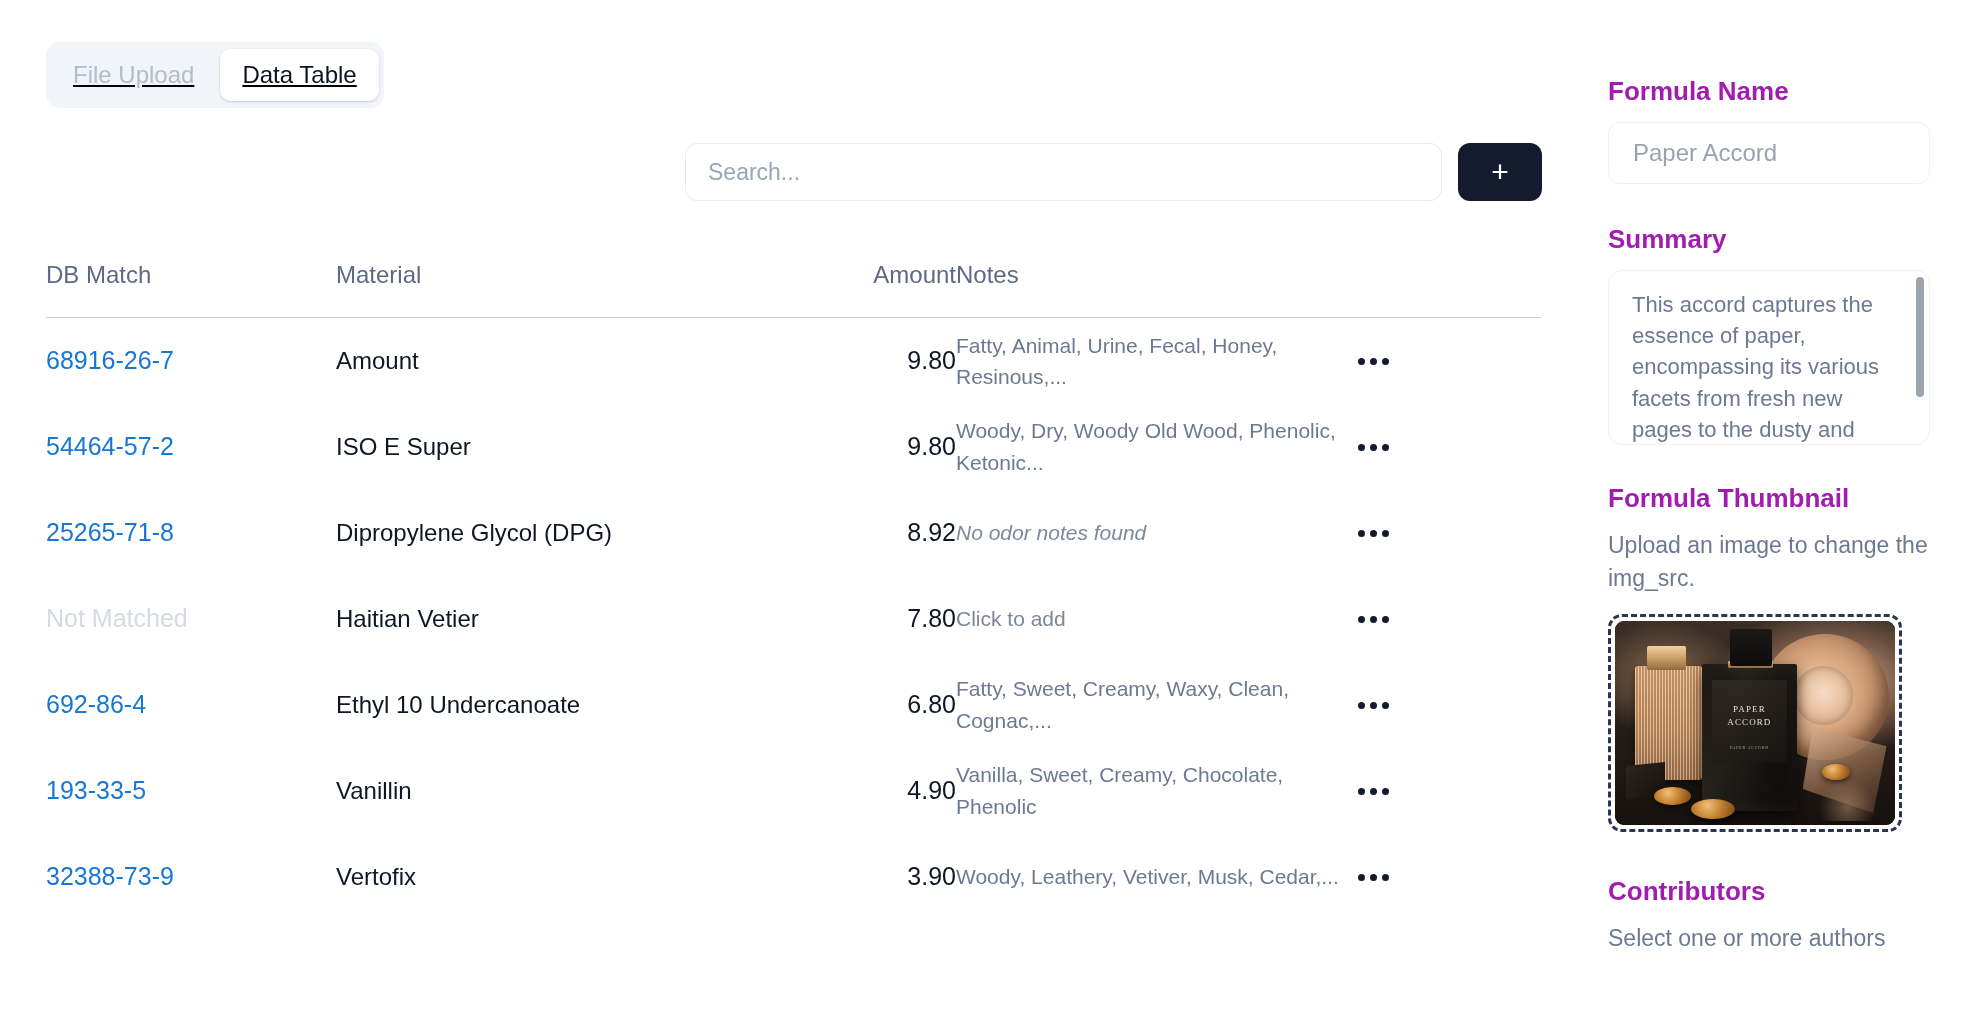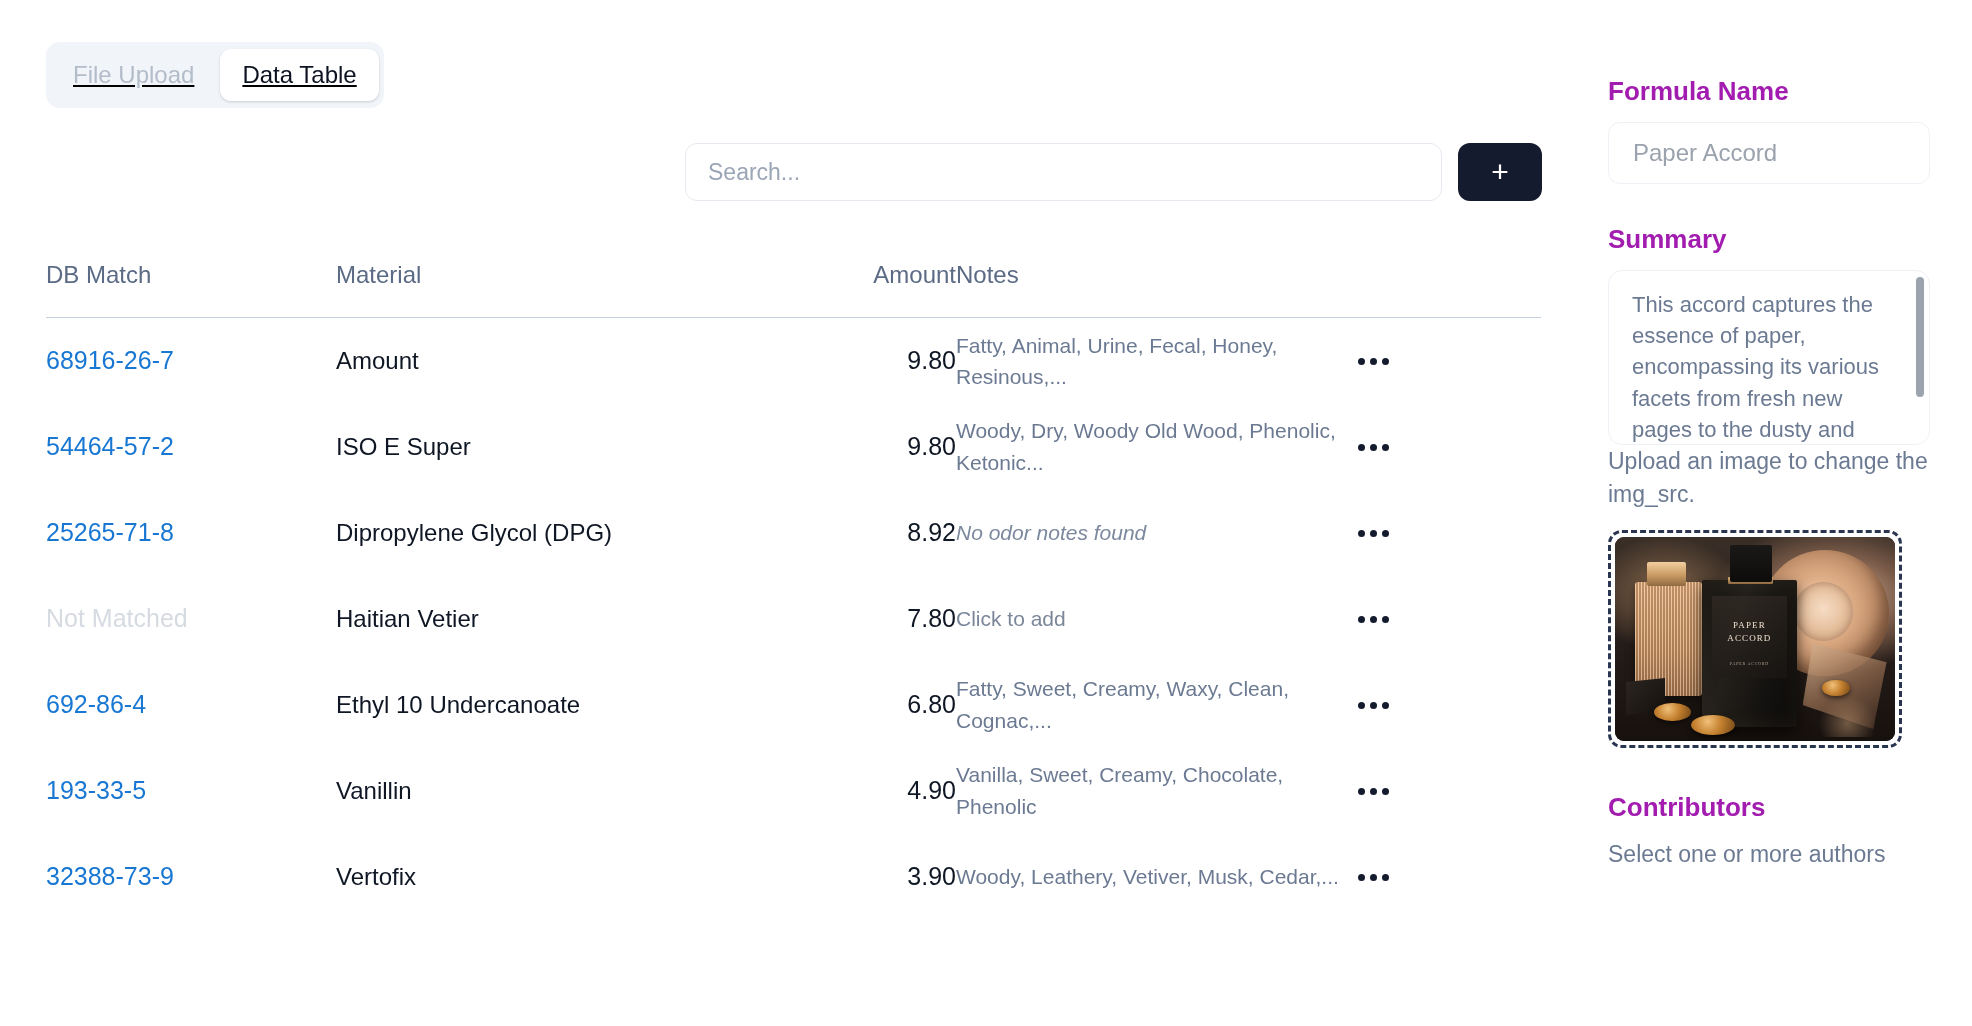--- a/index.html
+++ b/index.html
@@ -527,20 +527,21 @@
 
     <h3 class="p-label">Formula Name</h3>
     <input class="name-input" type="text" placeholder="Paper Accord" style="">
 
     <h3 class="p-label mt1">Summary</h3>
     <div class="summary-box">
       <div class="summary-text">This accord captures the essence of paper, encompassing its various facets from fresh new pages to the dusty and cool scent of old books.</div>
       <div class="summary-scroll"></div>
     </div>
 
+    <h3 class="p-label mt2">Formula Thumbnail</h3>
     <p class="thumb-help">Upload an image to change the img_src.</p>
 
     <div class="thumb">
       <div class="thumb-inner">
         <div class="ph-bg"></div>
         <div class="ph-rose"></div>
         <div class="ph-paperfold"></div>
         <div class="ph-sprig"></div>
         <div class="ph-gold-bottle"></div>
         <div class="ph-gold-cap"></div>

